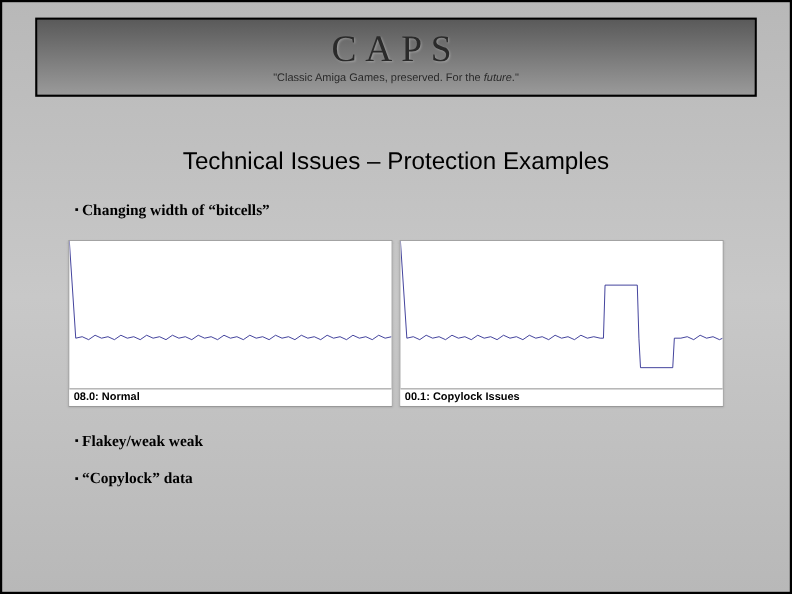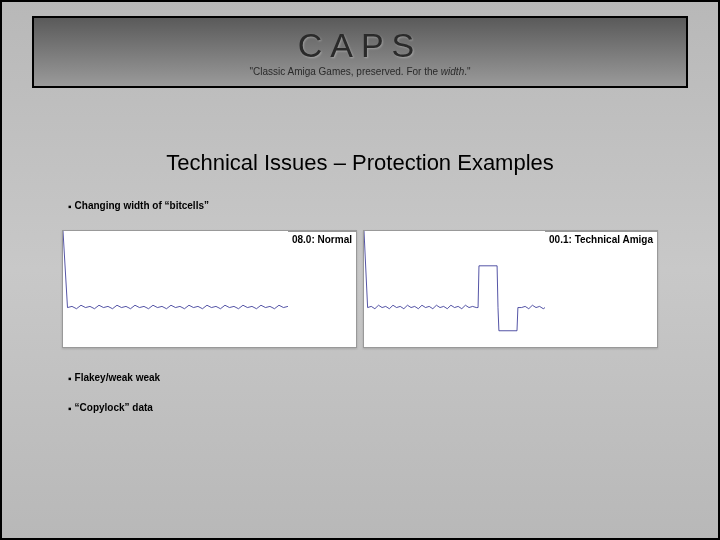--- a/index.html
+++ b/index.html
@@ -20,71 +20,71 @@
     display: flex;
     align-items: center;
     justify-content: center;
     position: relative;
   }
   .header-inner {
     text-align: center;
     color: #333;
   }
   .logo-text {
-    font-family: Liberation Sans, sans-serif;
+    font-family: Liberation Serif, serif;
     font-size: 34px;
     letter-spacing: 8px;
     color: #2a2a2a;
     text-shadow: 1px 1px 2px rgba(255,255,255,0.3);
     line-height: 1;
   }
   .tagline {
     font-size: 10px;
     color: #2a2a2a;
     font-family: Verdana, Geneva, sans-serif;
     margin-top: 4px;
   }
   .tagline .future { font-style: italic; }
   .content {
-    padding: 24px 60px 0 60px;
-    margin-top: 38px;
+    padding: 46px 60px 0 60px;
   }
   .title {
     font-size: 22px;
     font-weight: normal;
     text-align: center;
     color: #000;
     margin-bottom: 24px;
     font-family: Verdana, Geneva, sans-serif;
   }
   .bullet {
-    font-size: 10px;
+    font-size: 14px;
     font-weight: bold;
     color: #000;
     margin-bottom: 18px;
     margin-left: 6px;
+    font-family: Liberation Serif, serif;
   }
   .bullet::before {
     content: "▪";
     margin-right: 3px;
     font-size: 10px;
     vertical-align: middle;
   }
   .charts {
     display: flex;
     gap: 6px;
     margin: 8px 0 24px 0;
   }
   .chart {
     flex: 1;
     border: 1px solid #999;
     background: #fff;
-    height: 118px;
+    height: 152px;
     display: flex;
-    flex-direction: row;
+    flex-direction: column;
     box-shadow: 0 1px 2px rgba(0,0,0,0.15);
   }
   .chart-body {
     flex: 1;
     position: relative;
     overflow: hidden;
   }
   .chart-body svg {
     width: 100%;
     height: 100%;
@@ -100,21 +100,21 @@
     background: #fff;
   }
 </style>
 </head>
 <body>
 
 <div class="header">
   <div class="header-inner">
     <div class="logo-text">CAPS</div>
     <div class="tagline">
-      <span>"Classic Amiga Games, preserved. For the </span><span class="future">width</span><span>."</span>
+      <span>"Classic Amiga Games, preserved. For the </span><span class="future">future</span><span>."</span>
     </div>
   </div>
 </div>
 
 <div class="content">
   <div class="title">Technical Issues – Protection Examples</div>
 
   <div class="bullet">Changing width of “bitcells”</div>
 
   <div class="charts">
@@ -125,19 +125,19 @@
         </svg>
       </div>
       <div class="chart-label">08.0: Normal</div>
     </div>
     <div class="chart">
       <div class="chart-body">
         <svg viewBox="0 0 100 100" preserveAspectRatio="none">
           <polyline id="chart1-line" fill="none" stroke="#2a2a8f" stroke-width="0.8" vector-effect="non-scaling-stroke" points="0,0 2,66 4,65 6,67 8,64 10,66 12,65 14,67 16,64 18,66 20,65 22,67 24,64 26,66 28,65 30,67 32,64 34,66 36,65 38,67 40,64 42,66 44,65 46,67 48,64 50,66 52,65 54,67 56,64 58,66 60,65 62,66 63,66 63.5,30 73.5,30 74,66 74.5,86 84.5,86 85,66 87,66 89,65 91,67 93,64 95,66 97,65 99,67 100,66"></polyline>
         </svg>
       </div>
-      <div class="chart-label">00.1: Technical Amiga</div>
+      <div class="chart-label">00.1: Copylock Issues</div>
     </div>
   </div>
 
   <div class="bullet">Flakey/weak weak</div>
   <div class="bullet">“Copylock” data</div>
 </div>
 
 </body></html>

